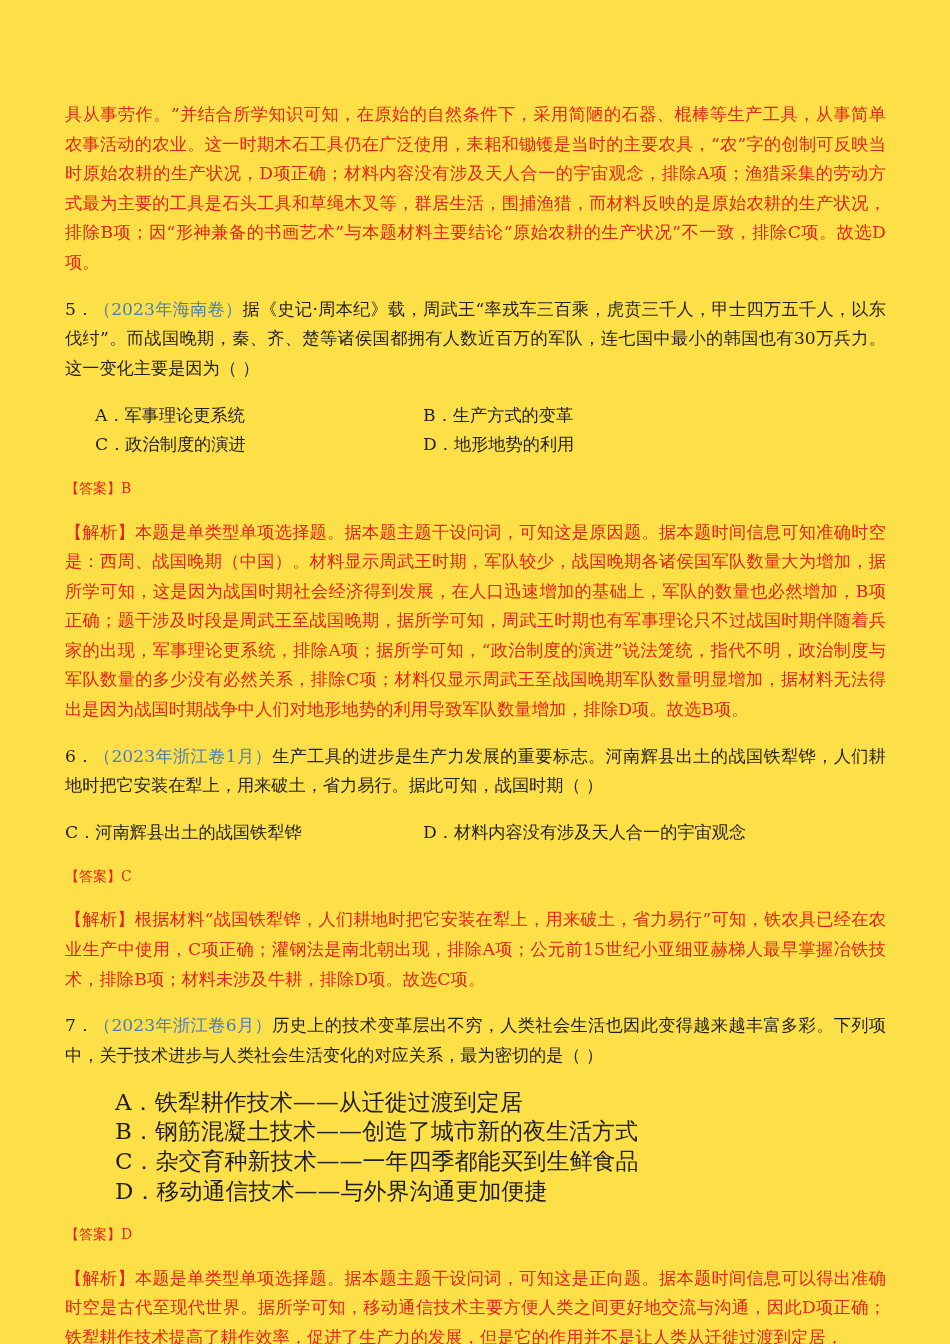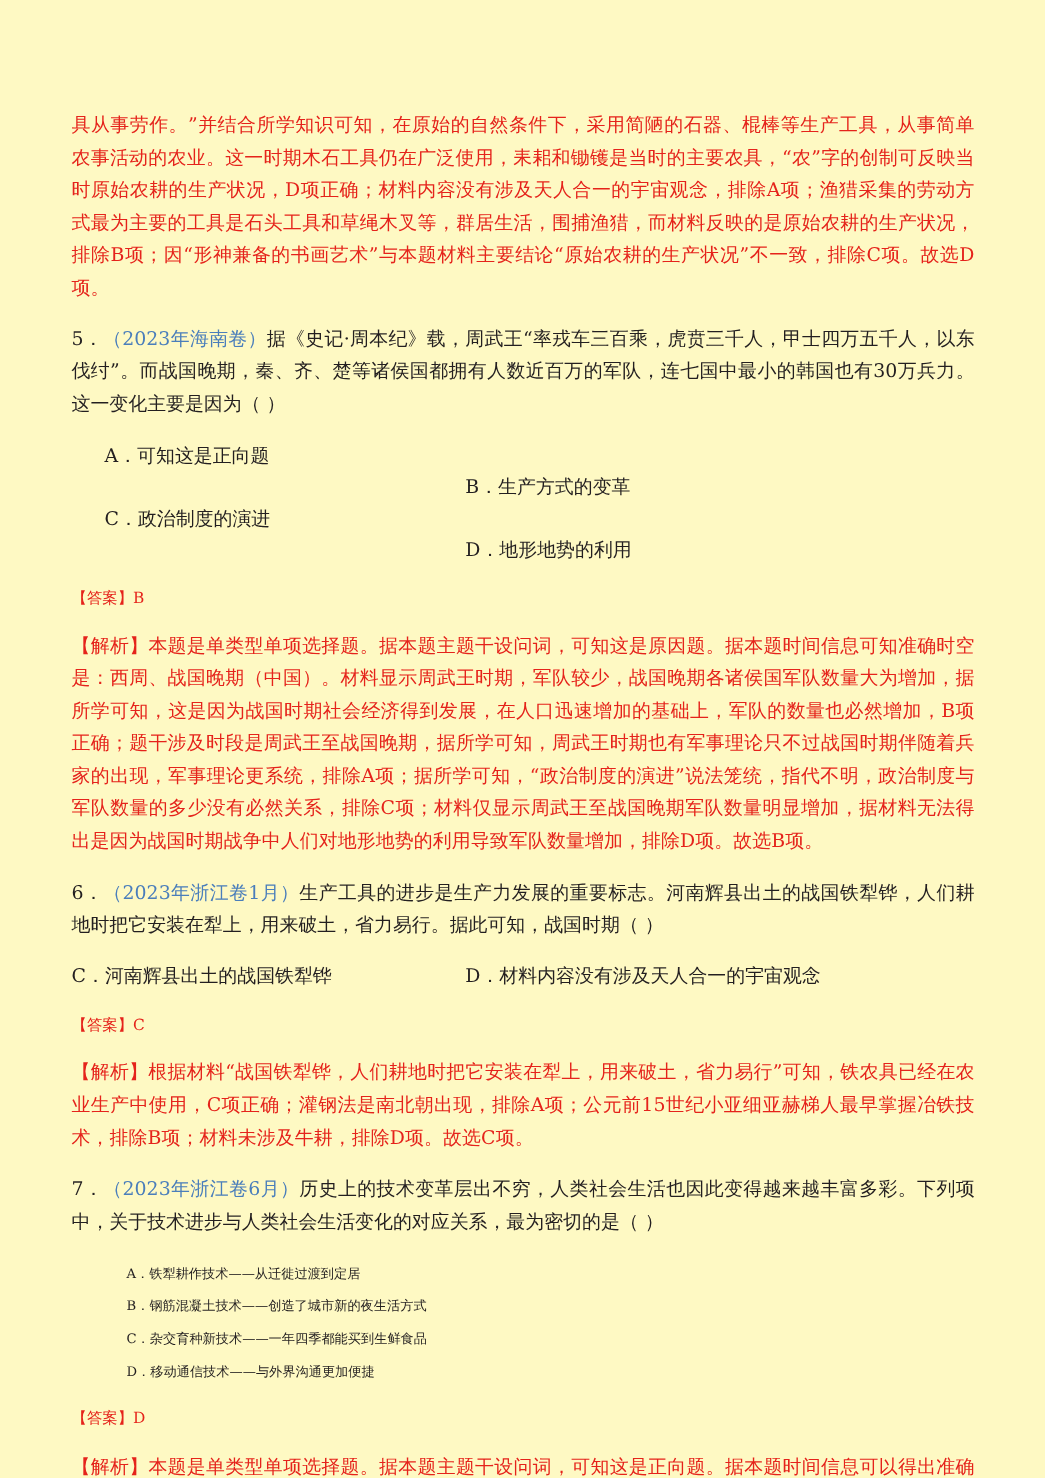--- a/index.html
+++ b/index.html
@@ -11,21 +11,21 @@
     width: 950px;
     height: 1344px;
     font-family: "DejaVu Serif", "Liberation Serif", serif;
     color: #231f20;
     overflow: hidden;
   }
   .page {
     position: relative;
     width: 950px;
     height: 1344px;
-    background: #fef9c3;
+    background: #fde047;
     box-sizing: border-box;
     padding: 100px 100px 0 65px;
   }
   .doc-body {
     width: 821px;
   }
 
   
   .para {
     font-size: 17.2px;
@@ -72,24 +72,24 @@
     width: 100%;
   }
   .opt-cell {
     box-sizing: border-box;
     white-space: nowrap;
   }
   .opt-cell.left { width: 358px; }
   .opt-cell.right { width: auto; }
 
   .opts-2col.indent .opt-row .opt-cell.left { padding-left: 30px; }
-  .opts-2col.indent .opt-row .opt-cell.right { padding-left: 0px; margin-top: 28px; }
+  .opts-2col.indent .opt-row .opt-cell.right { padding-left: 0px; }
 
   .opts-1col {
-    font-size: 12px;
+    font-size: 23px;
     line-height: 29.6px;
     color: #231f20;
     padding-left: 50px;
   }
   .opt-line {
     white-space: nowrap;
   }
   .opt-letter {
     display: inline-block;
   }
@@ -110,21 +110,21 @@
 <div class="page">
   <div class="doc-body">
 
     <p class="para red">具从事劳作。”并结合所学知识可知，在原始的自然条件下，采用简陋的石器、棍棒等生产工具，从事简单农事活动的农业。这一时期木石工具仍在广泛使用，耒耜和锄镬是当时的主要农具，“农”字的创制可反映当时原始农耕的生产状况，D项正确；材料内容没有涉及天人合一的宇宙观念，排除A项；渔猎采集的劳动方式最为主要的工具是石头工具和草绳木叉等，群居生活，围捕渔猎，而材料反映的是原始农耕的生产状况，排除B项；因“形神兼备的书画艺术”与本题材料主要结论“原始农耕的生产状况”不一致，排除C项。故选D项。</p>
 
     <div class="question">
       <p class="q-stem"><span class="q-num">5．</span><span class="q-src">（2023年海南卷）</span><span>据《史记·周本纪》载，周武王“率戎车三百乘，虎贲三千人，甲士四万五千人，以东伐纣”。而战国晚期，秦、齐、楚等诸侯国都拥有人数近百万的军队，连七国中最小的韩国也有30万兵力。这一变化主要是因为（    ）</span></p>
 
       <div class="opts-2col indent">
         <div class="opt-row">
-          <div class="opt-cell left"><span class="opt-letter">A．</span><span>可知这是正向题</span></div>
+          <div class="opt-cell left"><span class="opt-letter">A．</span><span>军事理论更系统</span></div>
           <div class="opt-cell right"><span class="opt-letter">B．</span><span>生产方式的变革</span></div>
         </div>
         <div class="opt-row">
           <div class="opt-cell left"><span class="opt-letter">C．</span><span>政治制度的演进</span></div>
           <div class="opt-cell right"><span class="opt-letter">D．</span><span>地形地势的利用</span></div>
         </div>
       </div>
 
       <p class="ans-line"><span class="tag">【答案】</span><span>B</span></p>
 

